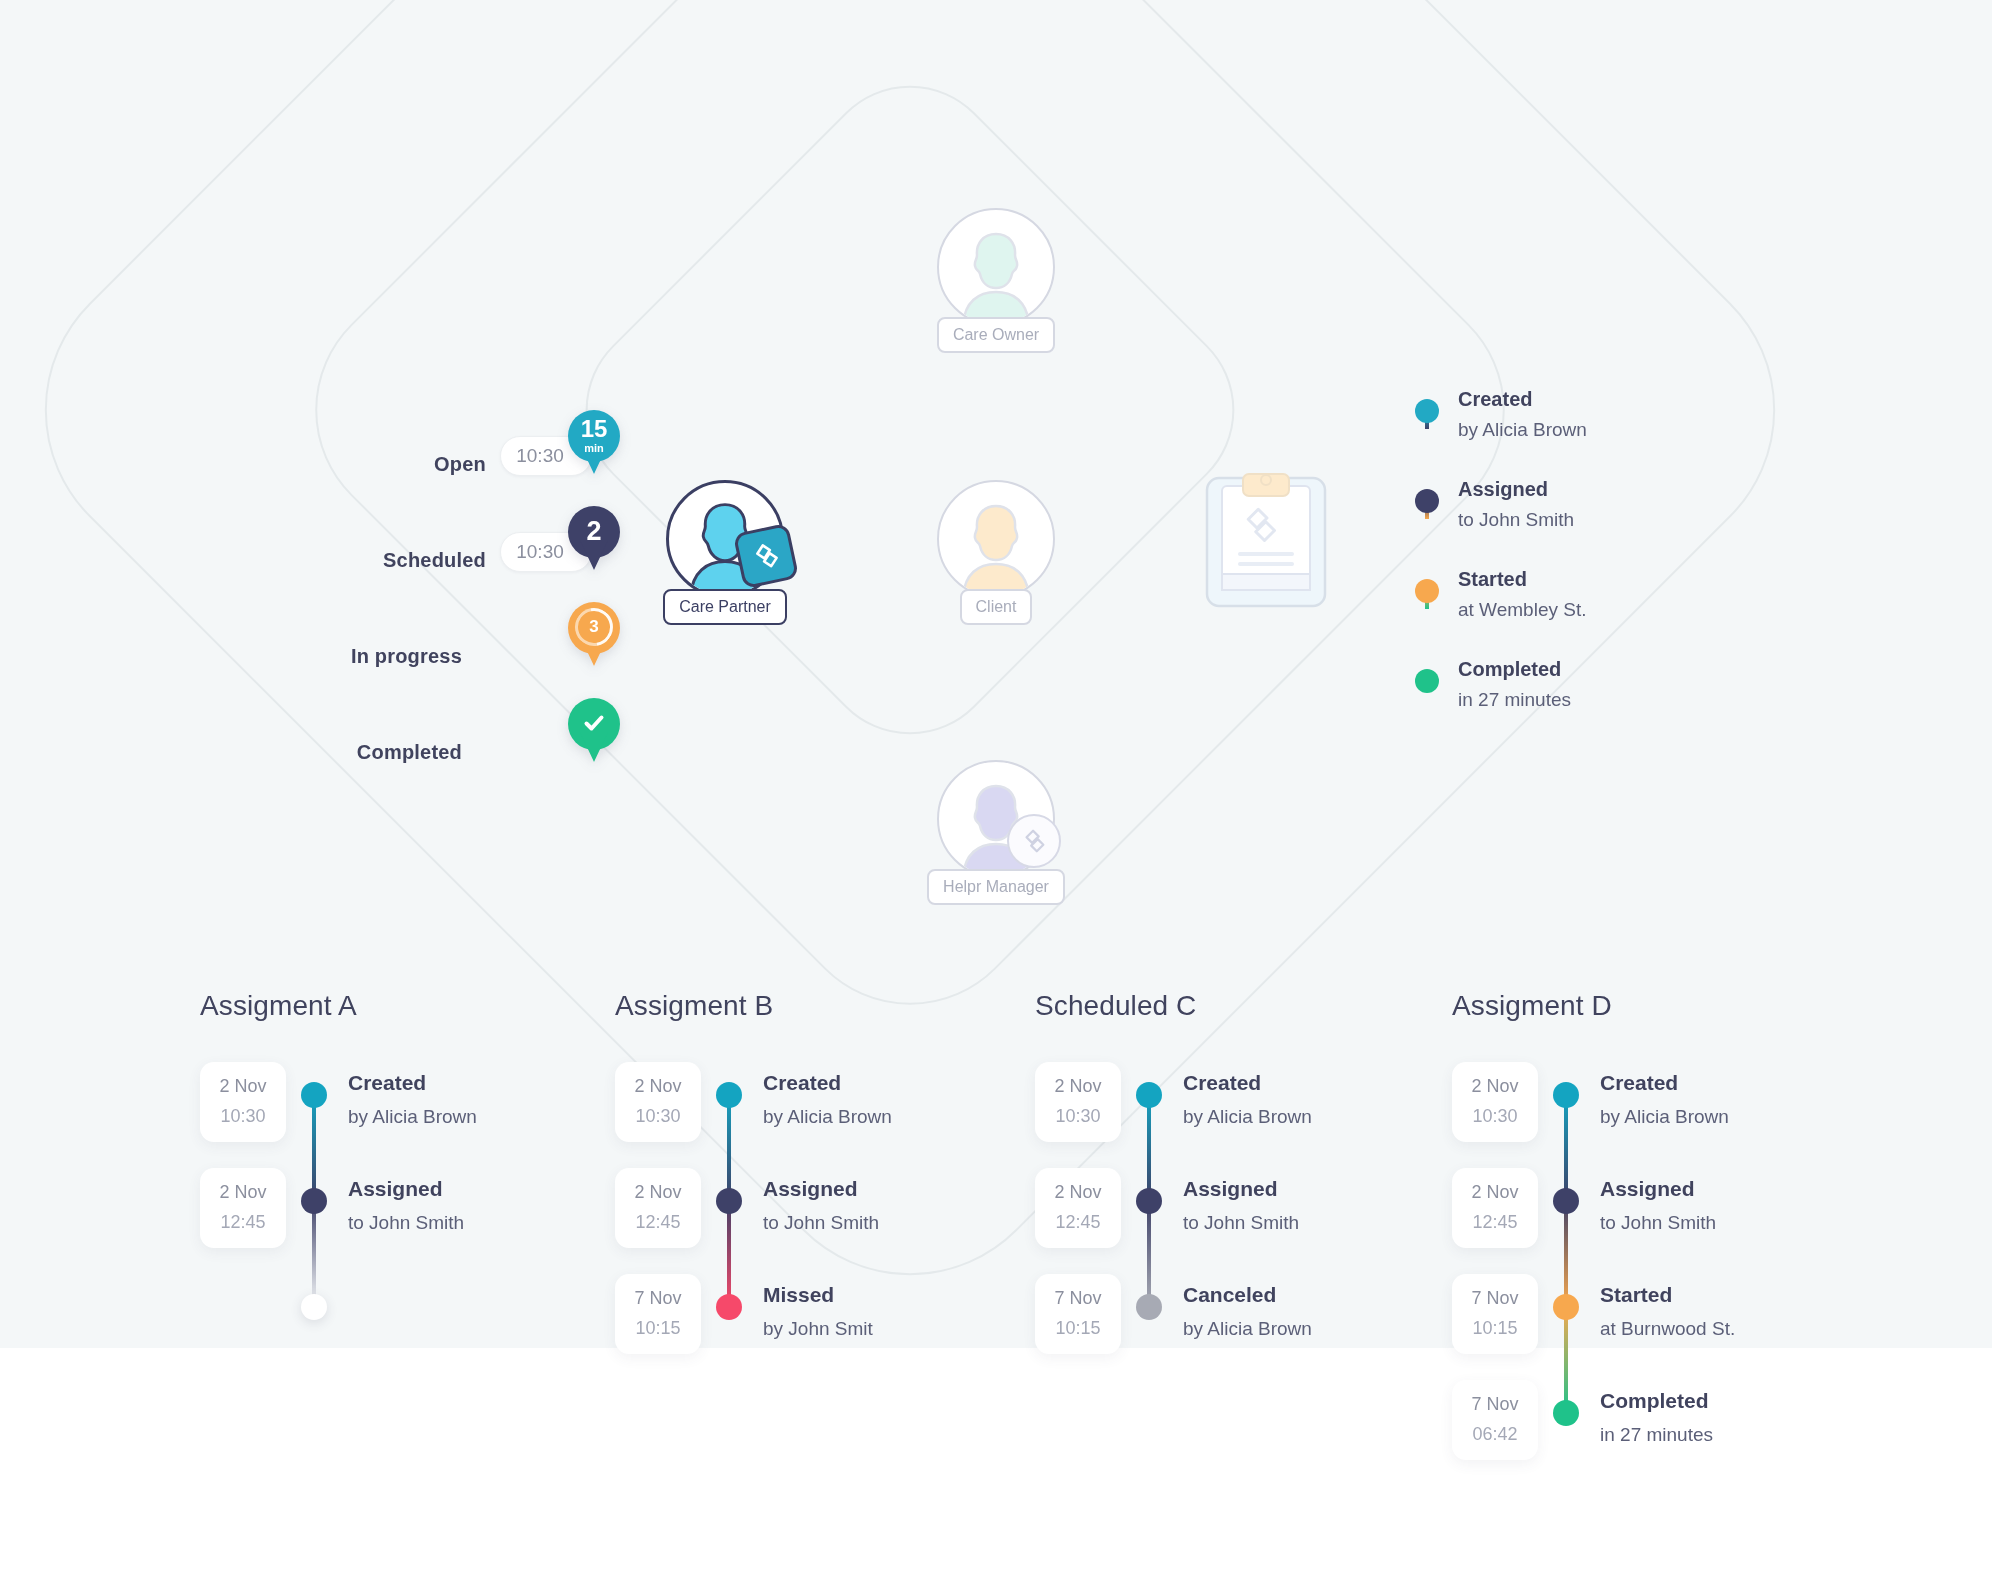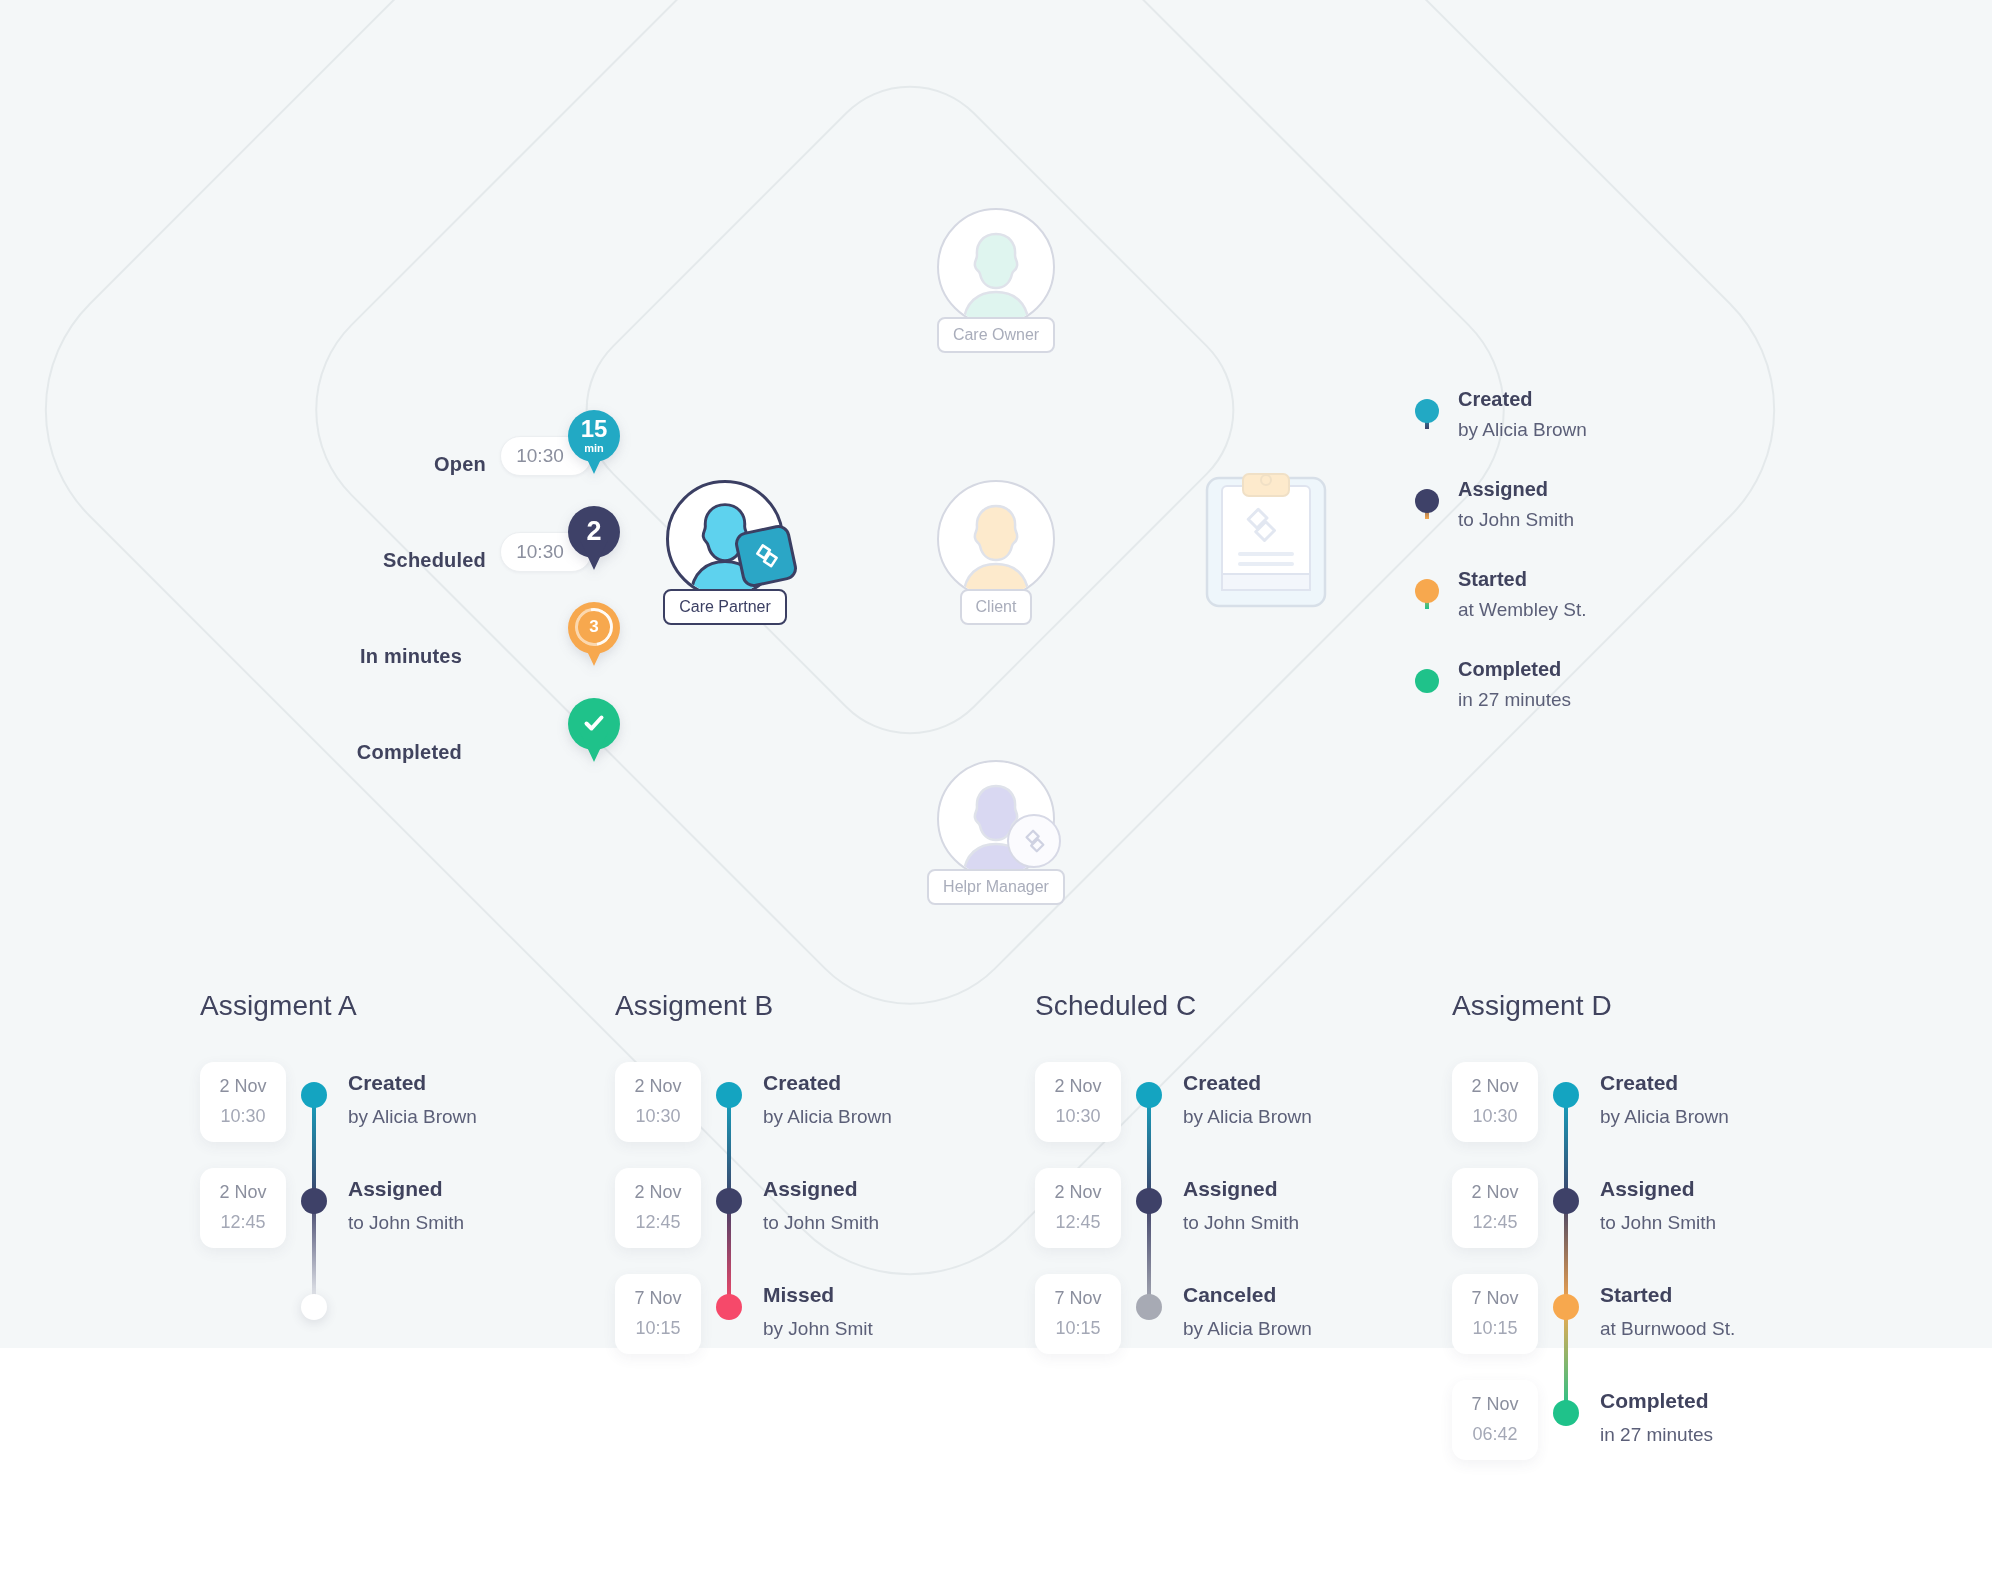--- a/index.html
+++ b/index.html
@@ -438,21 +438,21 @@
         <span class="time-chip">10:30</span>
         <span class="pin" style="--pin-color:#3e4168">
           <span class="pin-body"></span>
           <span class="pin-num single">
             <span class="big">2</span>
           </span>
         </span>
       </div>
 
       <div class="status-row">
-        <span class="status-label">In minutes</span>
+        <span class="status-label">In progress</span>
         <span class="time-chip invisible"></span>
         <span class="pin no-chip" style="--pin-color:#f7a84e">
           <span class="pin-body"></span>
           <span class="pin-ring"></span>
           <span class="pin-ring-num">3</span>
         </span>
       </div>
 
       <div class="status-row">
         <span class="status-label">Completed</span>

